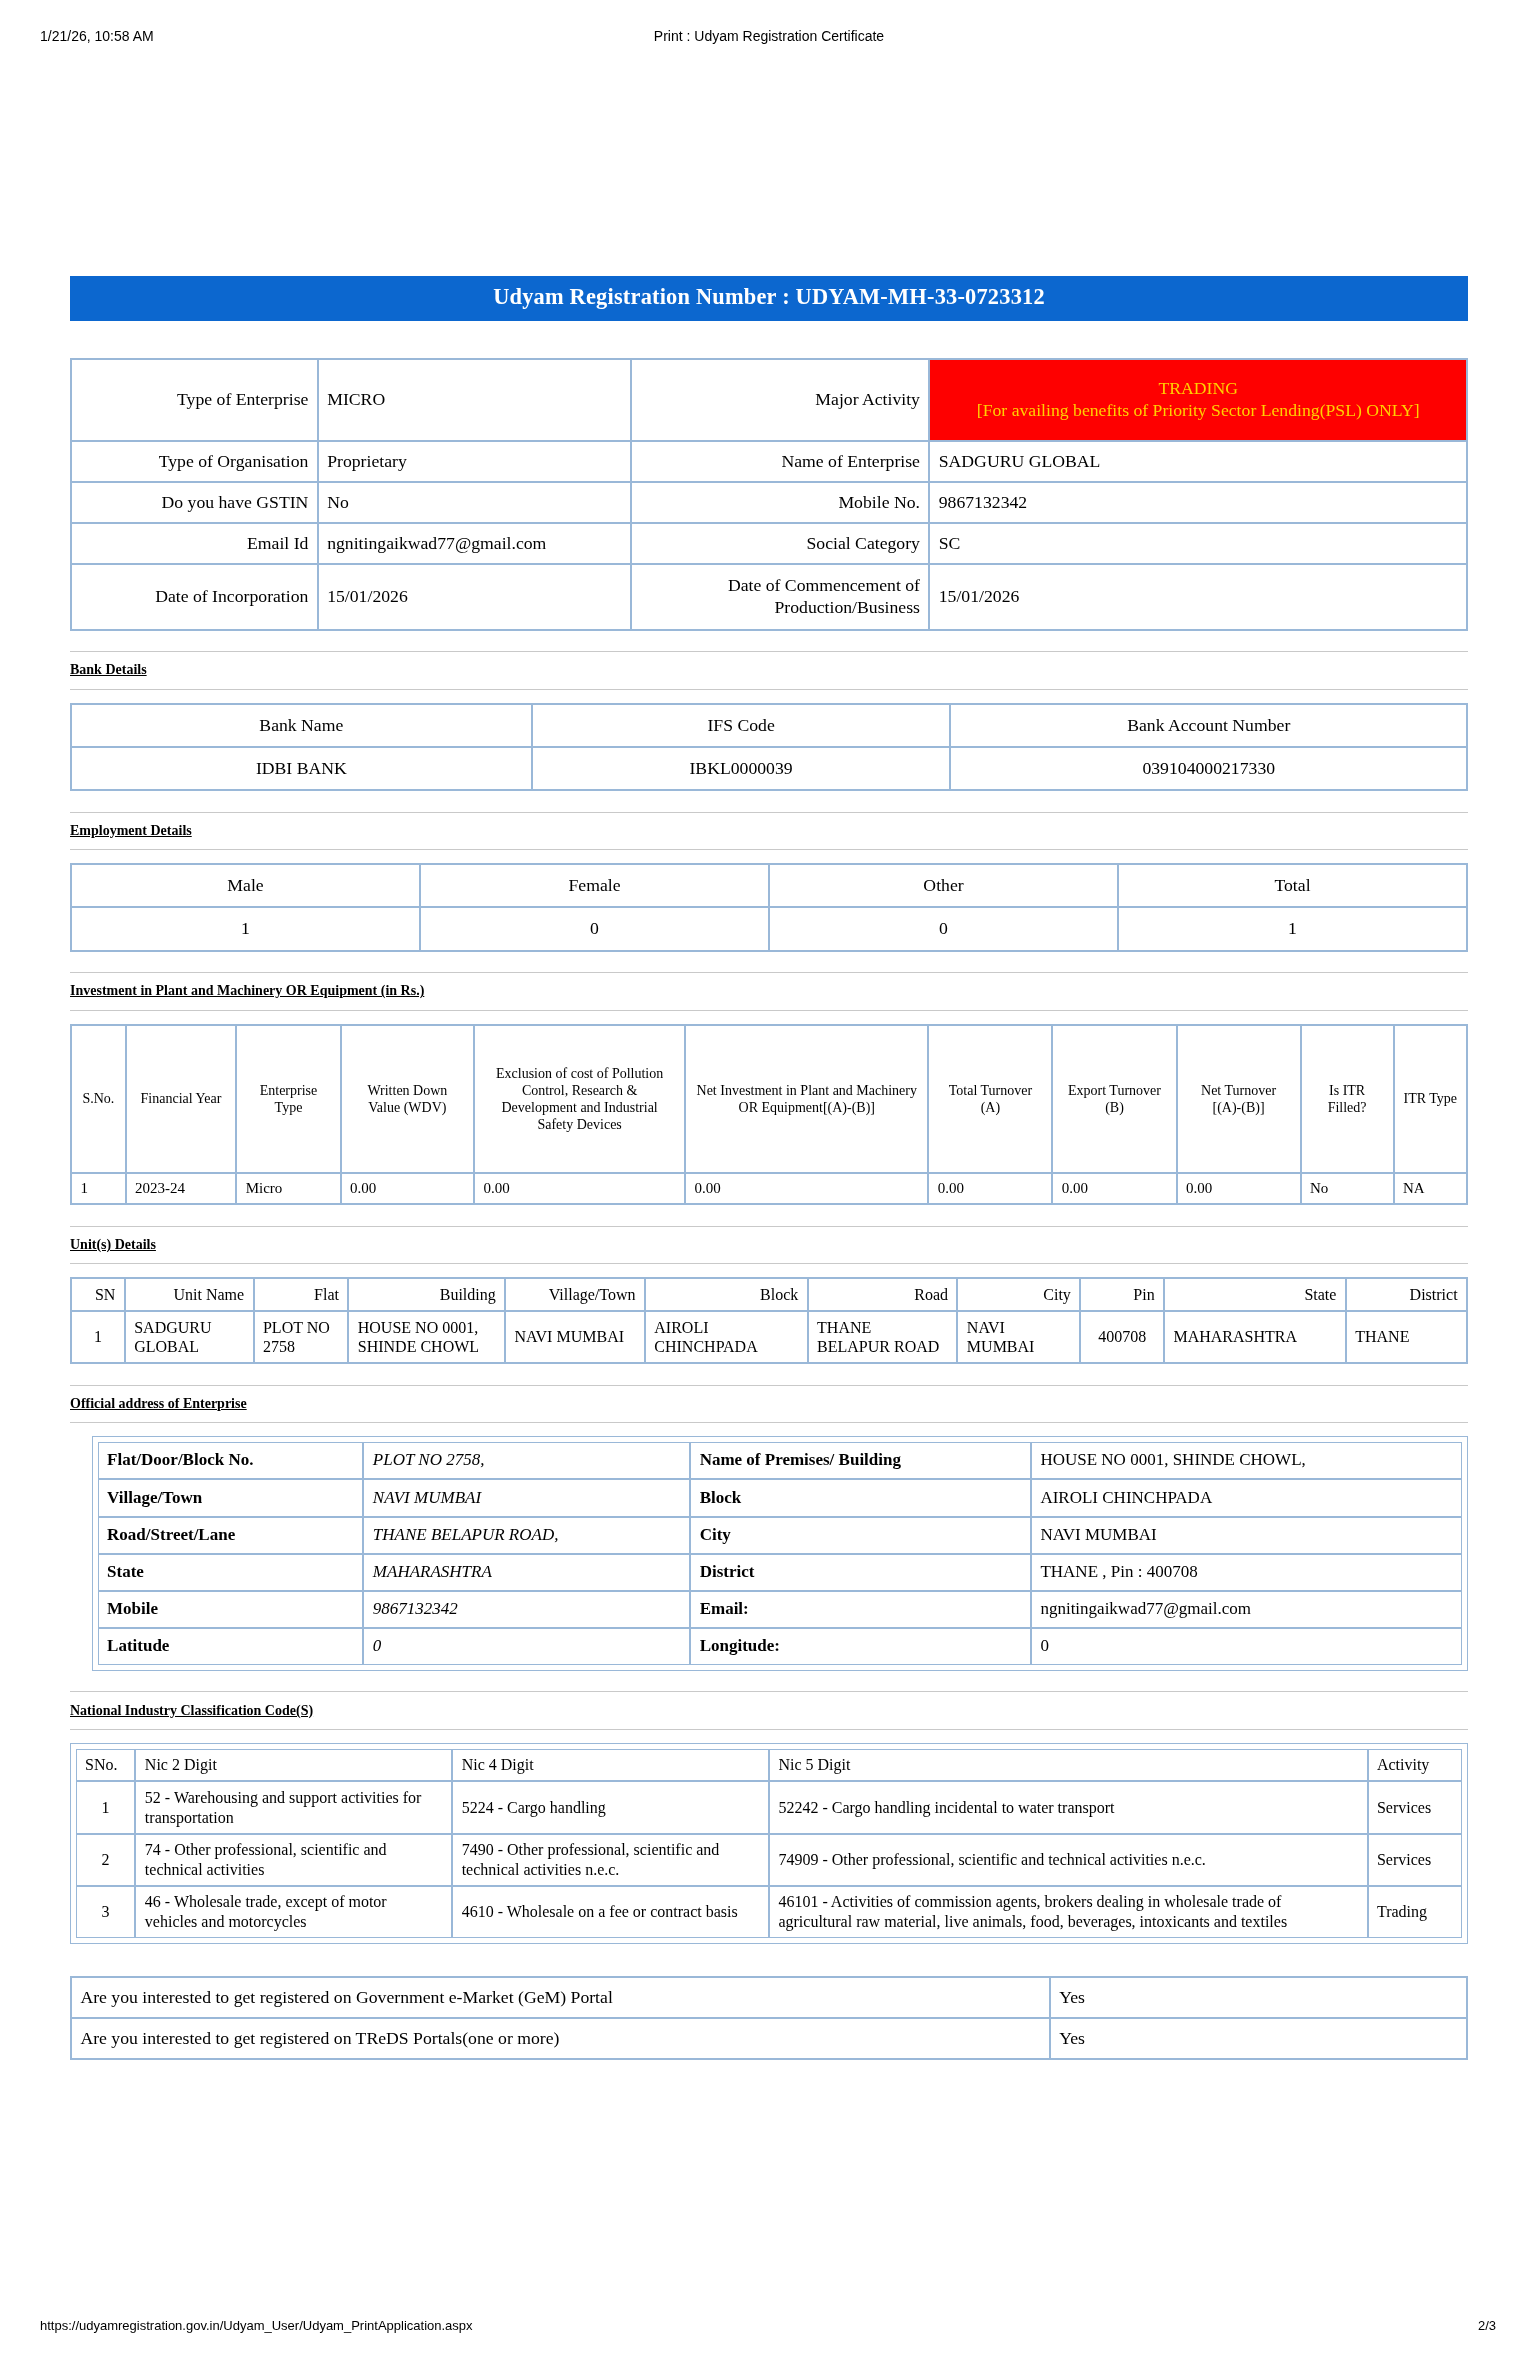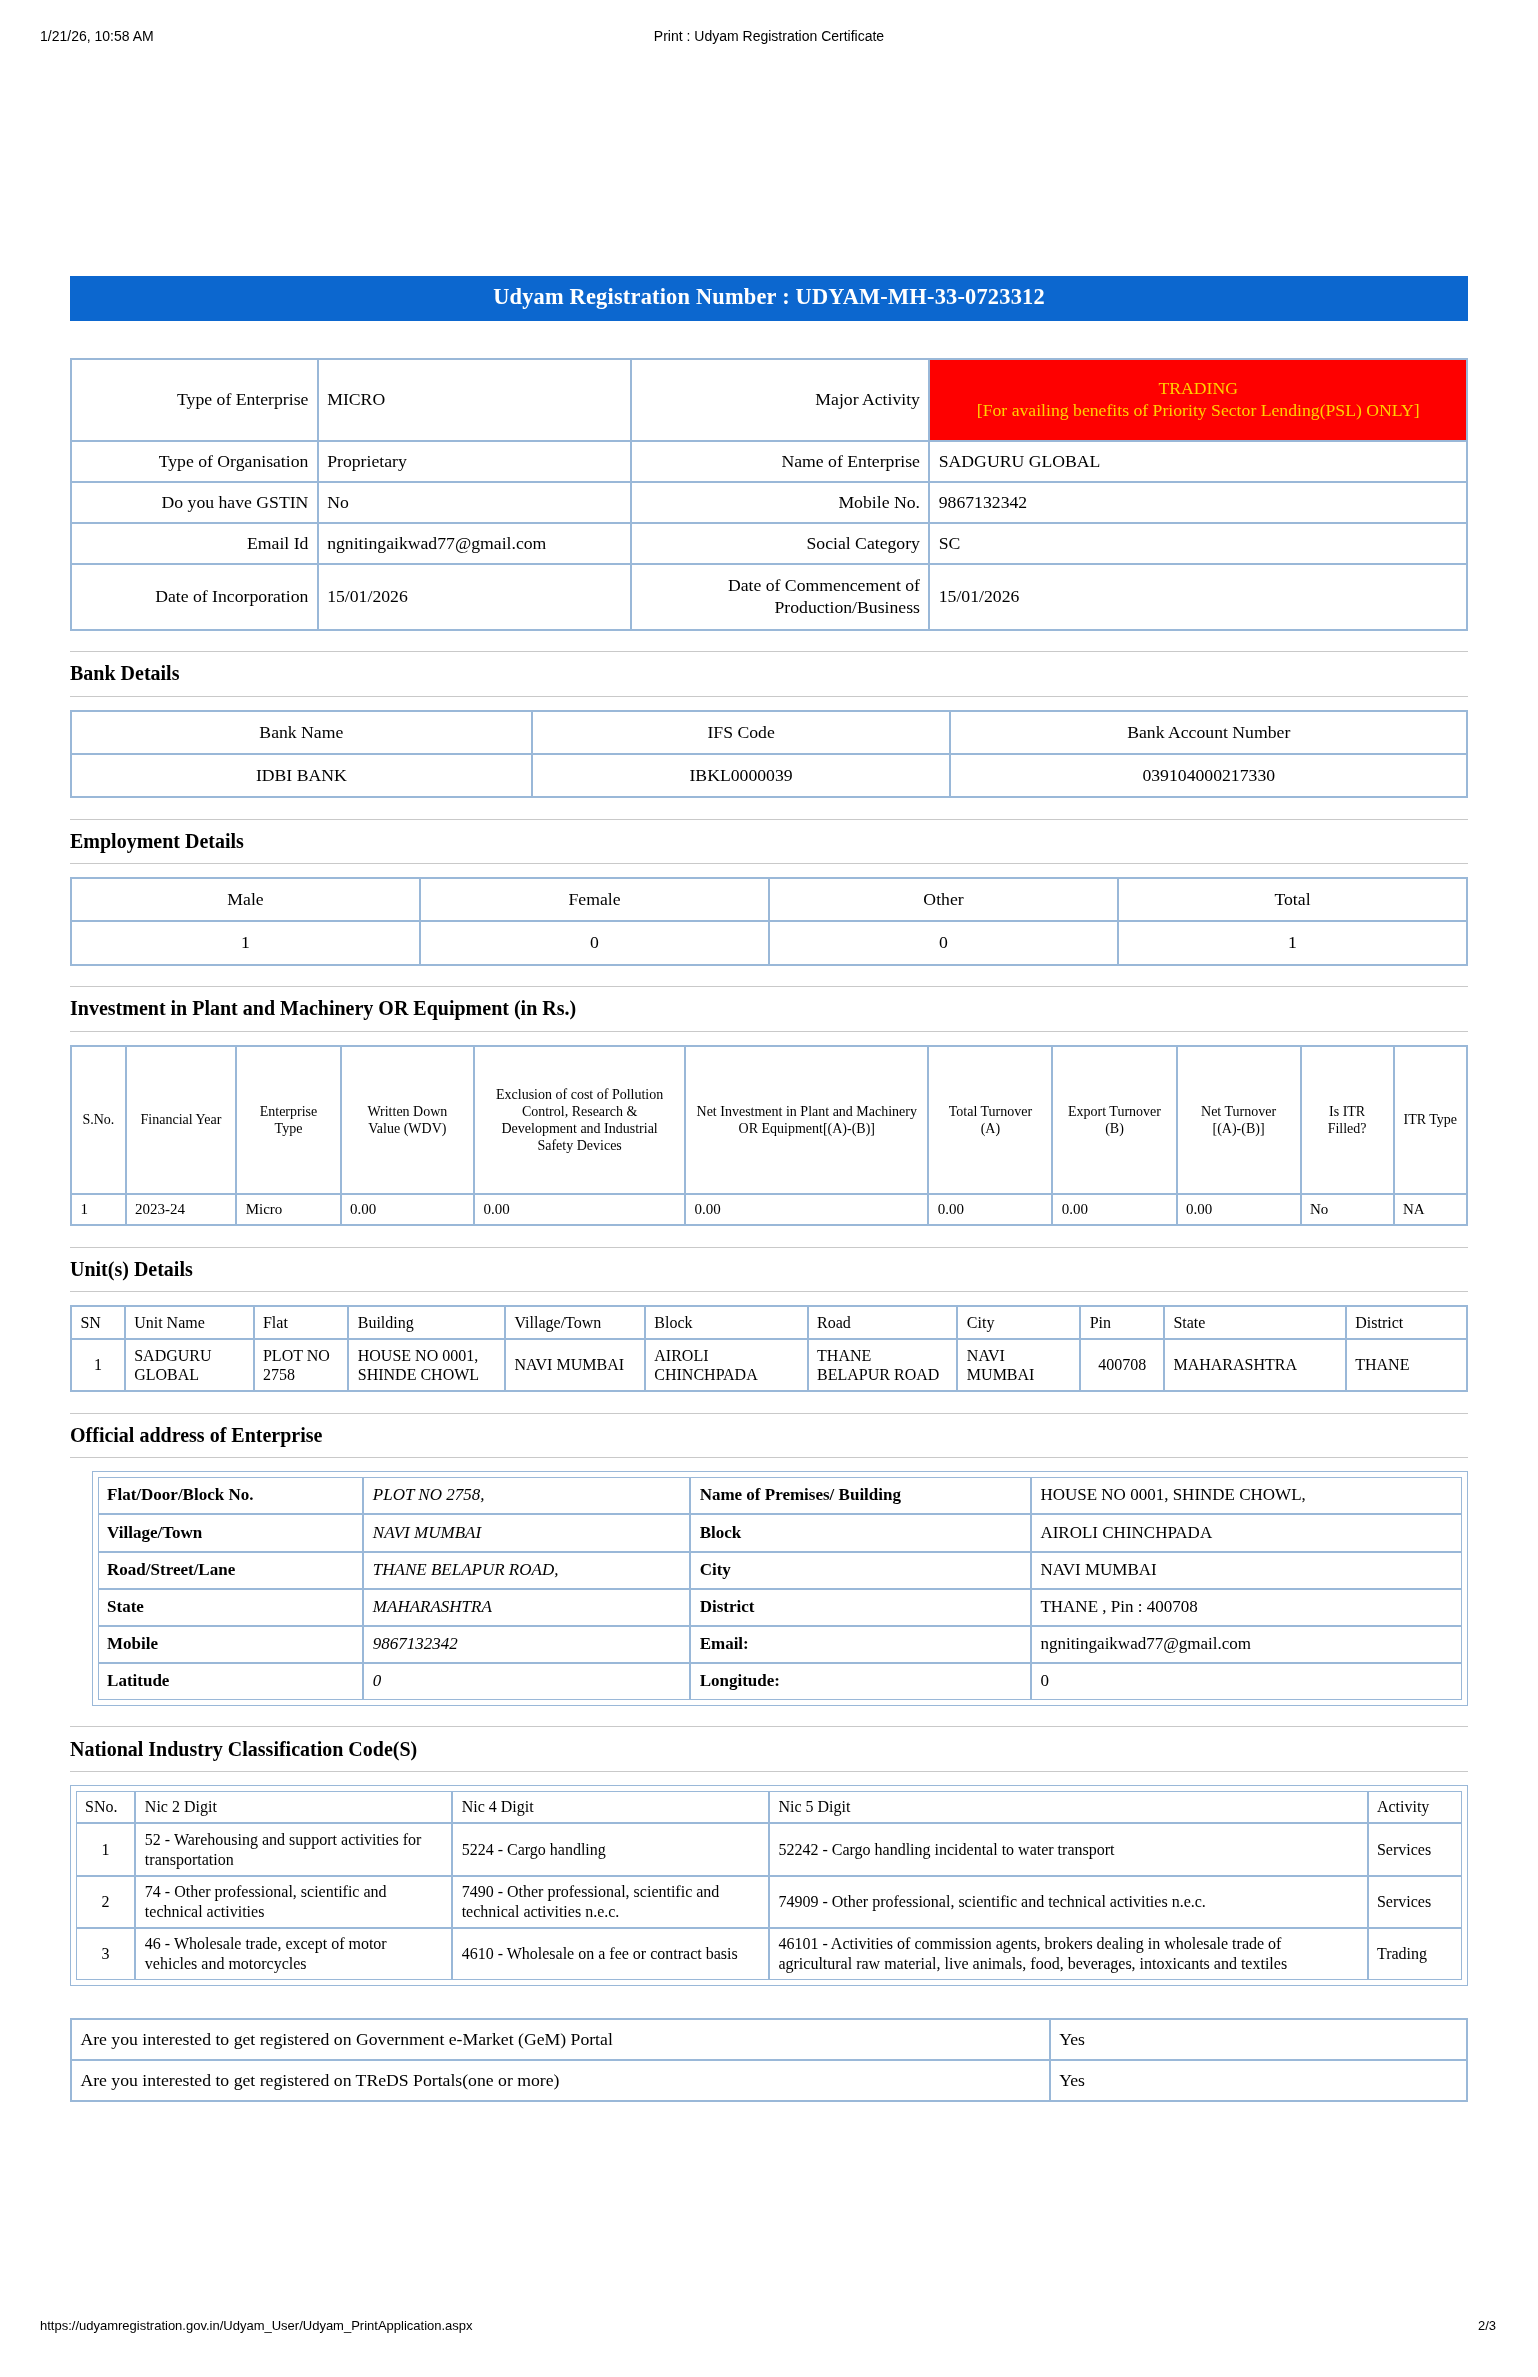--- a/index.html
+++ b/index.html
@@ -125,23 +125,24 @@
   .section {
     margin-top: 20.5px;
   }
   .rule {
     border: none;
     border-top: 1.9px solid #c9c9c9;
     margin: 0;
     height: 0;
   }
   .section-title {
-    font-size: 20px;
+    font-size: 14px;
     font-weight: bold;
     padding: 10.3px 0 10.3px 0;
+    text-decoration: underline;
   }
   
   .tbl-center td, .tbl-center th { text-align: center; }
   .tbl-bank th, .tbl-bank td { height: 30px; }
   .tbl-emp th, .tbl-emp td { height: 30px; }
   th.hd { font-weight: bold; }
   
   .tbl-inv { font-size: 14px; }
   .tbl-inv th {
     text-align: center;
@@ -153,21 +154,21 @@
   .tbl-inv td {
     text-align: left;
     padding: 3.7px 4.7px;
     vertical-align: middle;
     font-size: 15px;
   }
   .tbl-inv .hrow th { height: 135px; }
   
   .tbl-unit { font-size: 16px; }
   .tbl-unit th {
-    text-align: left;
+    text-align: right;
     font-weight: bold;
     padding: 7.5px 7.5px;
   }
   .tbl-unit td {
     padding: 7.5px 7.5px;
     vertical-align: middle;
     line-height: 1.3;
   }
   .tbl-unit td.c { text-align: center; }
   

